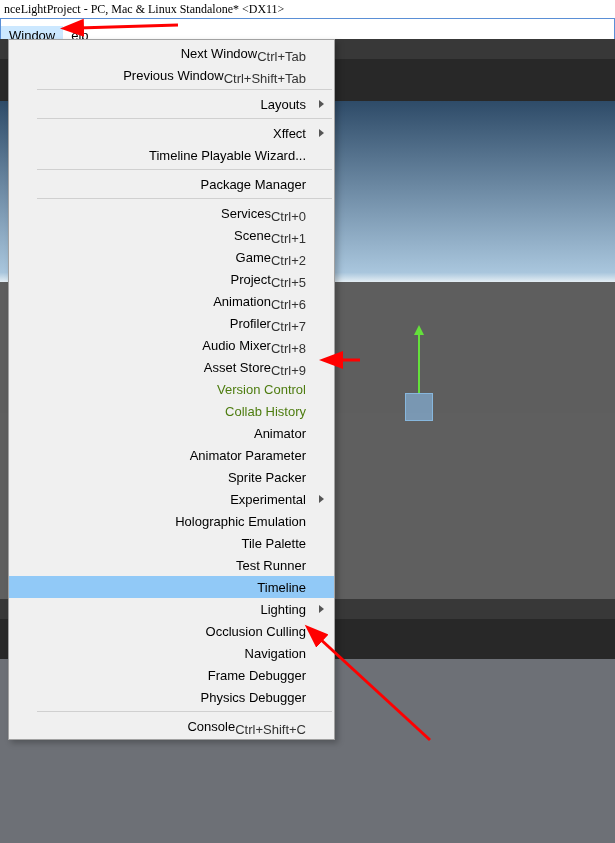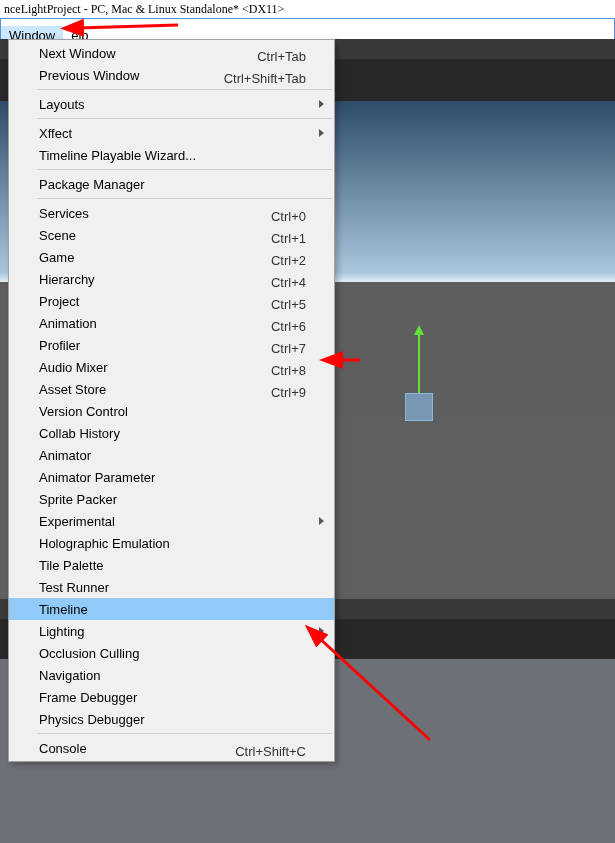--- a/index.html
+++ b/index.html
@@ -115,29 +115,29 @@
     top: 39px;
     width: 325px;
     background: #f0f0f0;
     border: 1px solid #a2a2a2;
     box-shadow: 3px 3px 6px rgba(0,0,0,0.25);
     z-index: 10;
     padding: 2px 0;
   }
   .dd-item {
     display: flex;
-    justify-content: space-between;
+    justify-content: flex-end;
     align-items: center;
     height: 22px;
     padding: 0 28px 0 30px;
     font-size: 13px;
     color: #000;
     position: relative;
   }
-  .dd-item.disabled { color: #000000; }
+  .dd-item.disabled { color: #4d7c0f; }
   .dd-item.selected { background: #91c9f7; }
   .dd-item .shortcut { color: #333; font-size: 13px; margin-top: 7px; }
   .dd-item.has-sub::after{
     content: "";
     position: absolute;
     right: 10px;
     top: 50%;
     margin-top: -4px;
     border-top: 4px solid transparent;
     border-bottom: 4px solid transparent;
@@ -211,24 +211,20 @@
   </div>
   <div class="dd-item">
     <span>Scene</span>
     <span class="shortcut">Ctrl+1</span>
   </div>
   <div class="dd-item">
     <span>Game</span>
     <span class="shortcut">Ctrl+2</span>
   </div>
   <div class="dd-item">
-    <span>Hierarchy</span>
-    <span class="shortcut">Ctrl+4</span>
-  </div>
-  <div class="dd-item">
     <span>Project</span>
     <span class="shortcut">Ctrl+5</span>
   </div>
   <div class="dd-item">
     <span>Animation</span>
     <span class="shortcut">Ctrl+6</span>
   </div>
   <div class="dd-item">
     <span>Profiler</span>
     <span class="shortcut">Ctrl+7</span>

